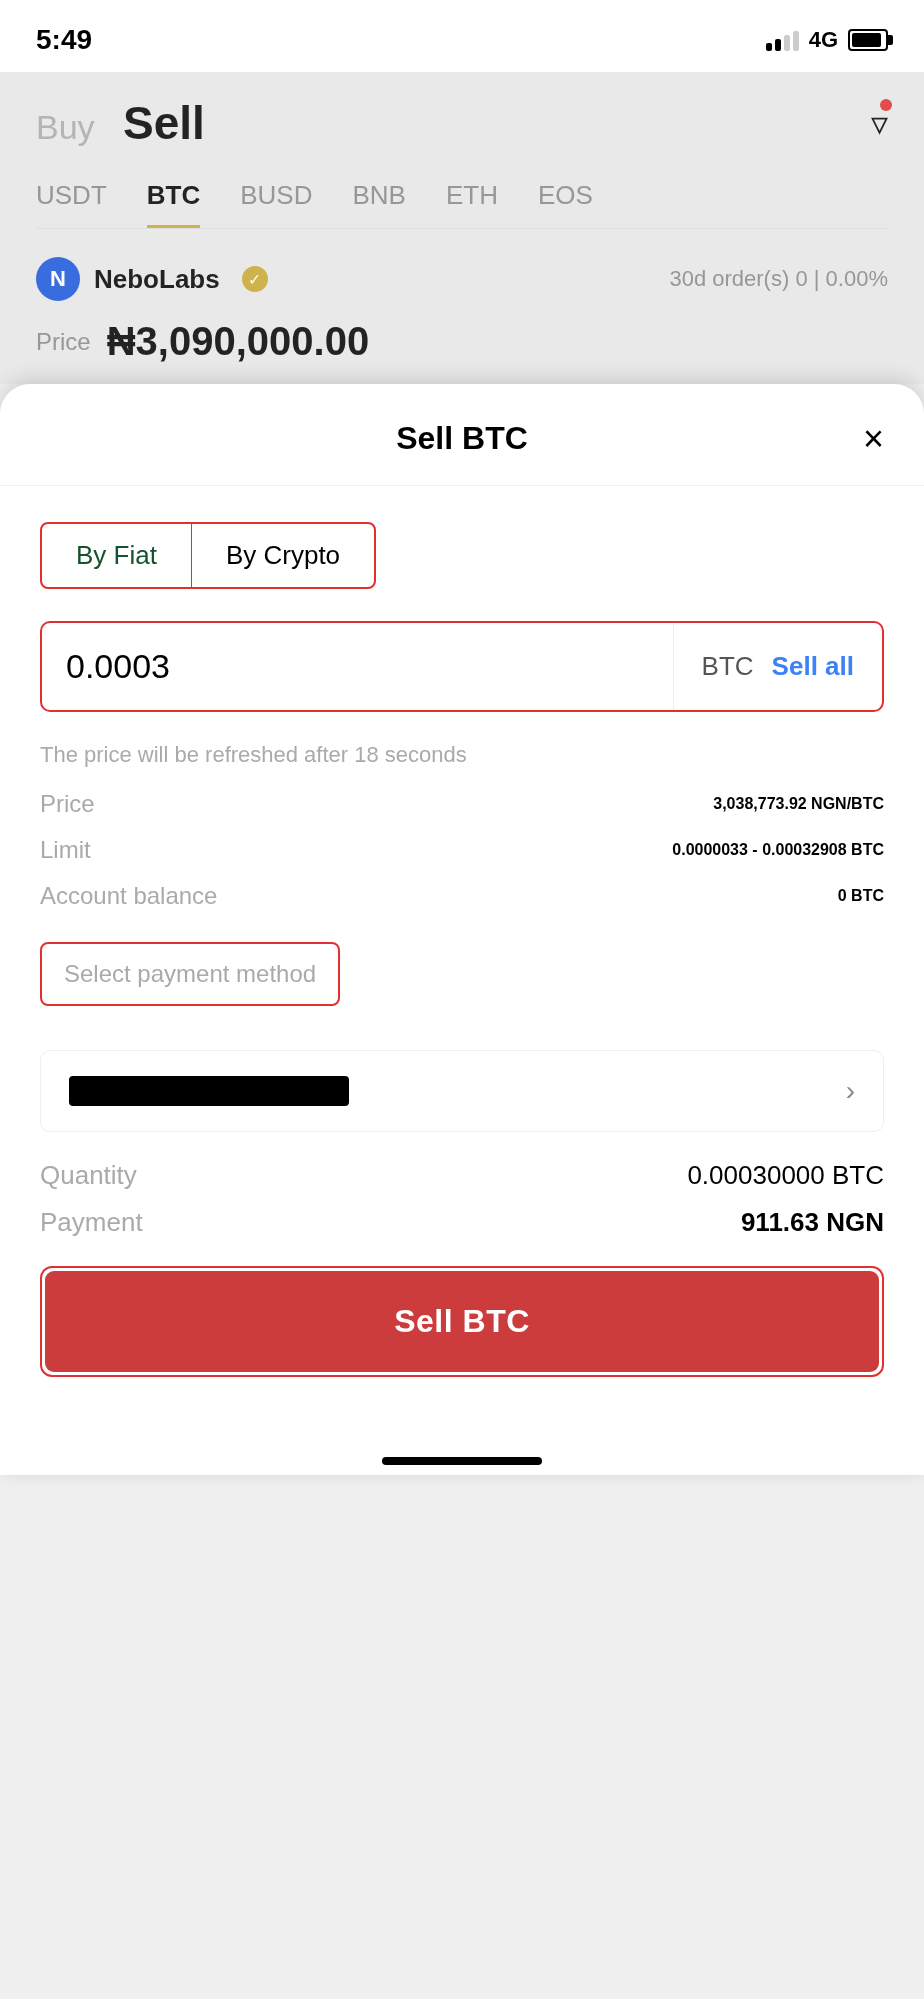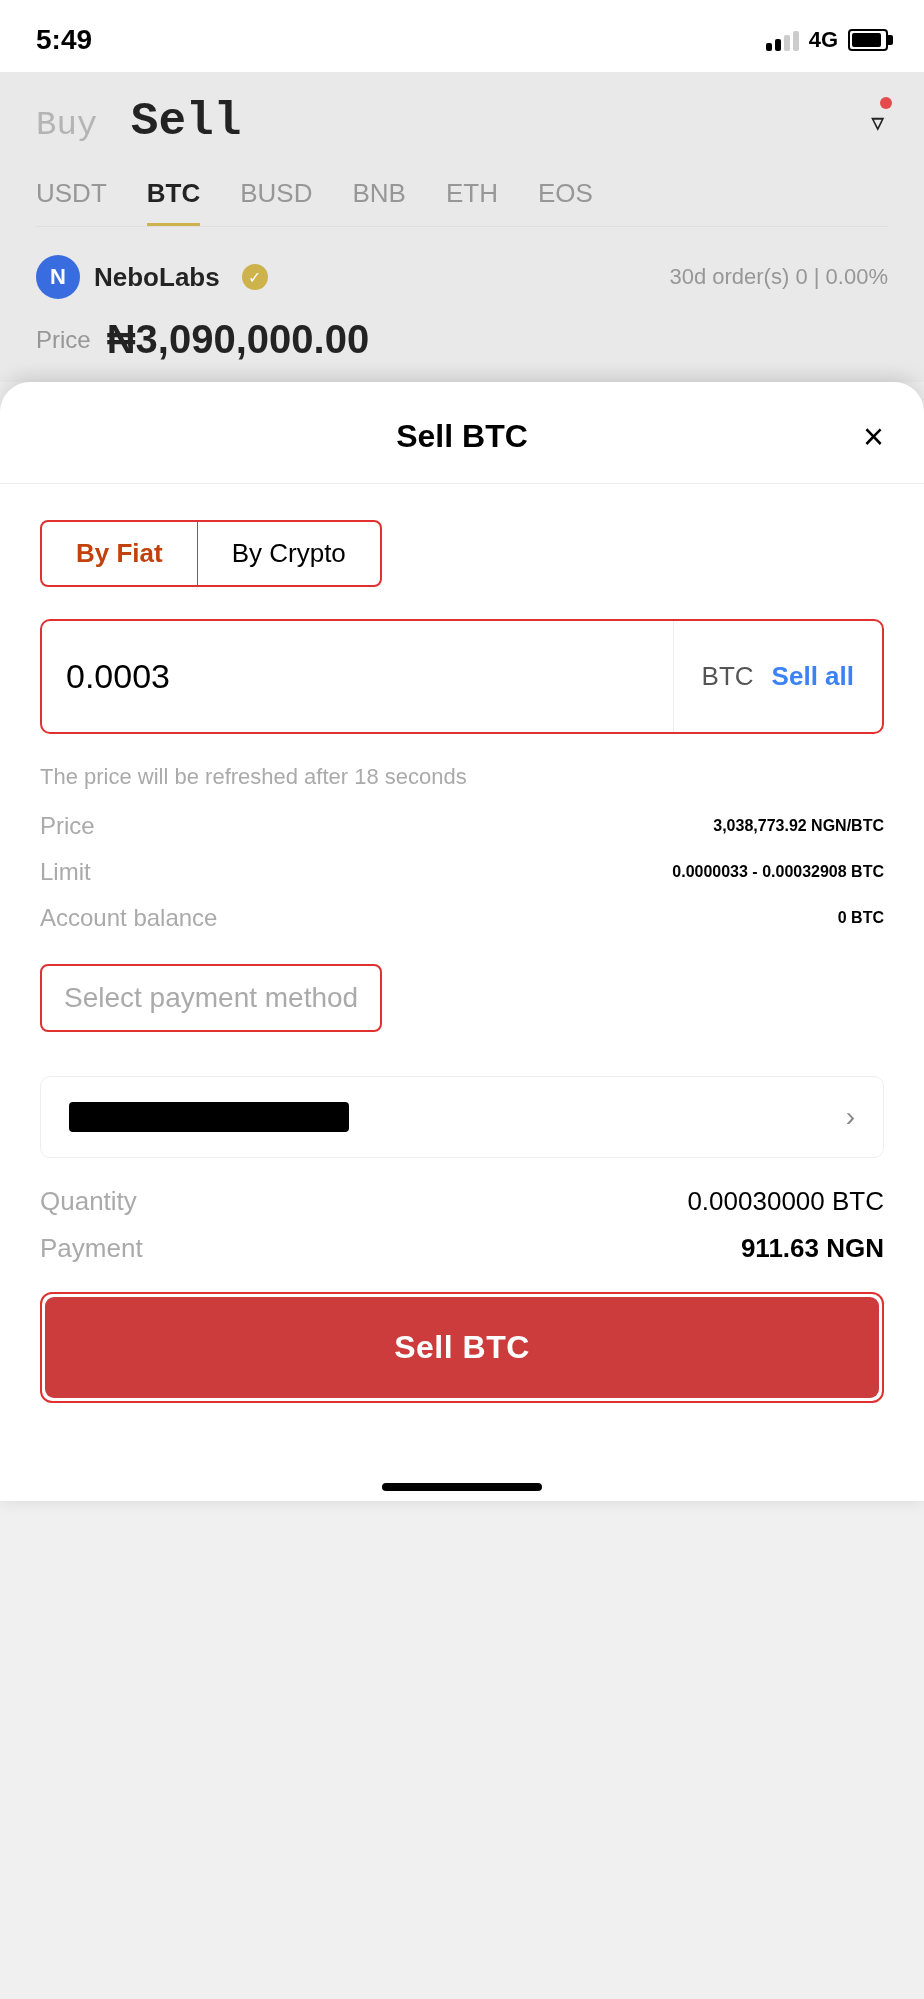--- a/index.html
+++ b/index.html
@@ -86,21 +86,20 @@
       padding: 24px 36px 20px 36px;
       opacity: 0.85;
     }
 
     
     .buy-sell-header {
       display: flex;
       align-items: center;
       justify-content: space-between;
       margin-bottom: 30px;
-      font-family: Liberation Mono, monospace;
     }
     .buy-label {
       font-size: 34px;
       color: #aaa;
       font-weight: 400;
     }
     .sell-label {
       font-size: 46px;
       font-weight: 700;
       color: #000;
@@ -248,22 +247,22 @@
       border-radius: 8px;
       overflow: hidden;
       margin-bottom: 32px;
     }
     .toggle-btn {
       padding: 16px 34px;
       font-size: 26px;
       cursor: pointer;
       background: transparent;
       border: none;
-      color: #c2410c;
-      font-weight: 700;
+      color: #14532d;
+      font-weight: 400;
     }
     .toggle-btn.active {
       background: transparent;
       color: #000;
       font-weight: 400;
     }
     .toggle-divider {
       width: 1px;
       background: #e03030;
       align-self: stretch;
@@ -273,21 +272,21 @@
     .amount-row {
       display: flex;
       align-items: stretch;
       border: 2.5px solid #e03030;
       border-radius: 10px;
       margin-bottom: 30px;
       overflow: hidden;
     }
     .amount-input-wrap {
       flex: 1;
-      padding: 36px 24px;
+      padding: 24px 24px;
     }
     .amount-input {
       width: 100%;
       border: none;
       outline: none;
       font-size: 34px;
       color: #000;
       font-weight: 400;
       background: transparent;
     }
@@ -329,21 +328,21 @@
       font-weight: 700;
     }
     .refresh-text {
       font-size: 22px;
       color: #aaa;
       margin-bottom: 22px;
     }
 
     
     .payment-method-label {
-      font-size: 28px;
+      font-size: 24px;
       color: #aaa;
       font-weight: 400;
       display: inline-block;
       border: 2.5px solid #e03030;
       border-radius: 8px;
       padding: 16px 22px;
       margin-bottom: 22px;
     }
 
     

